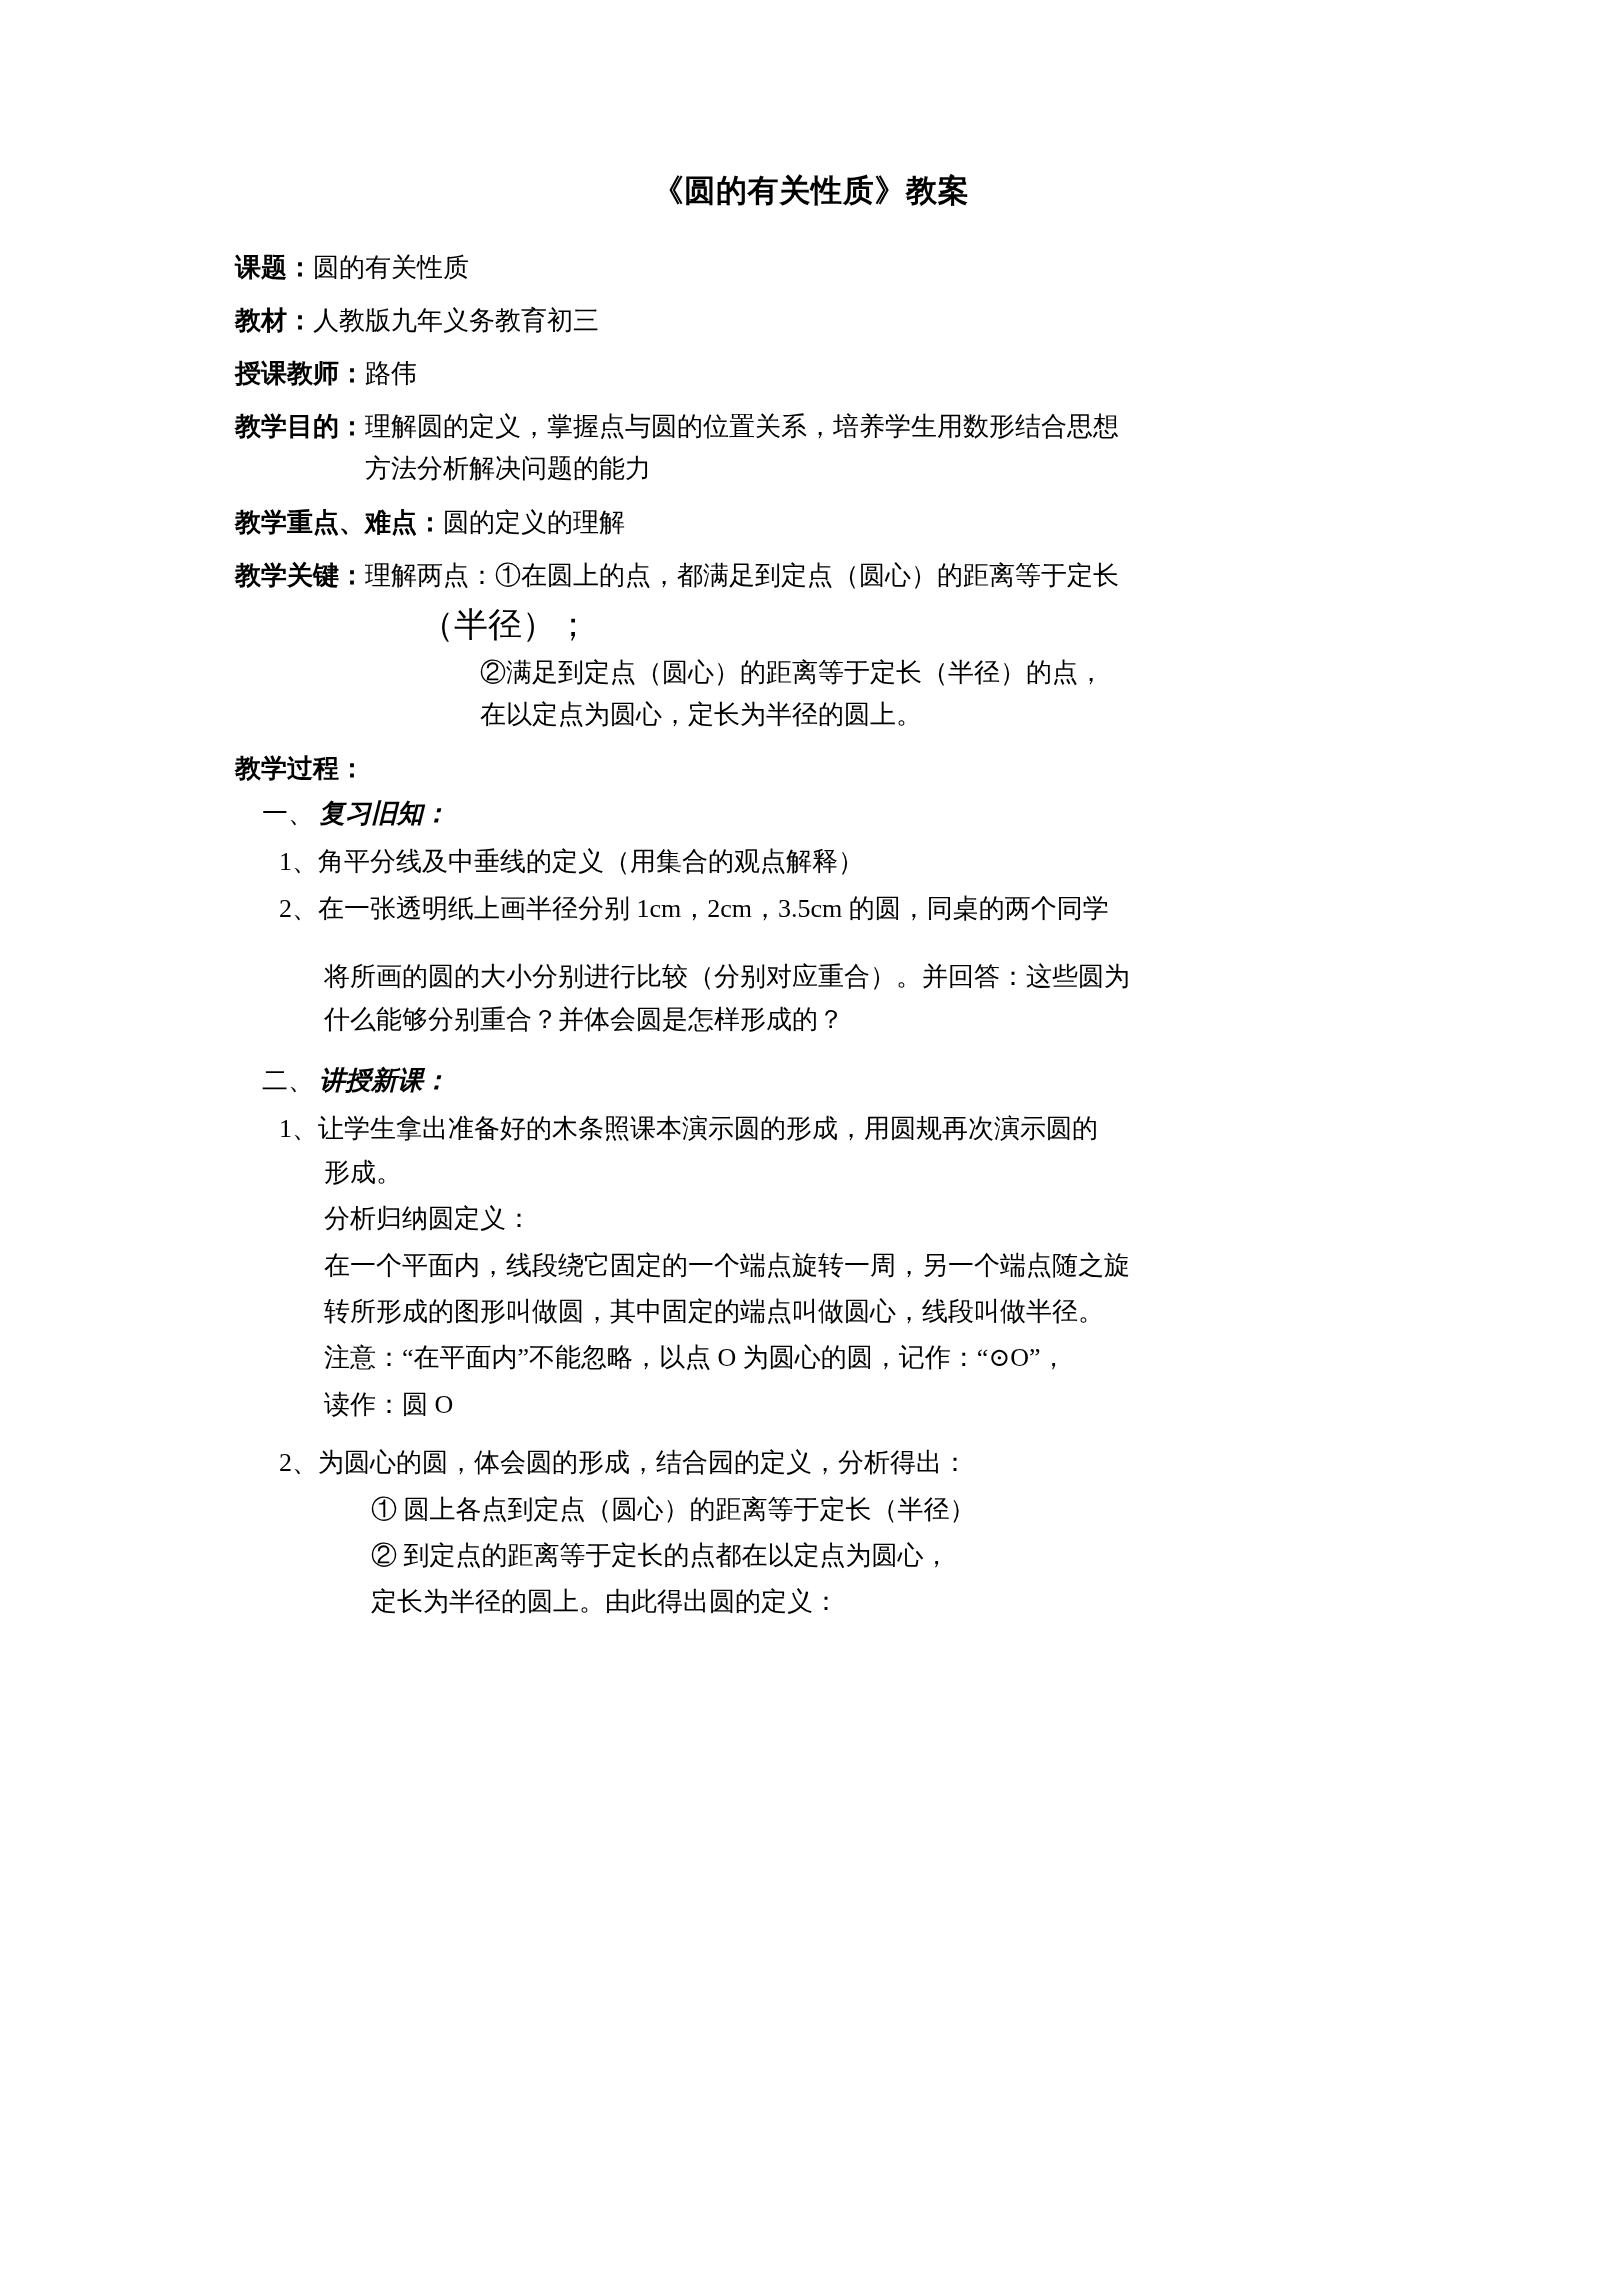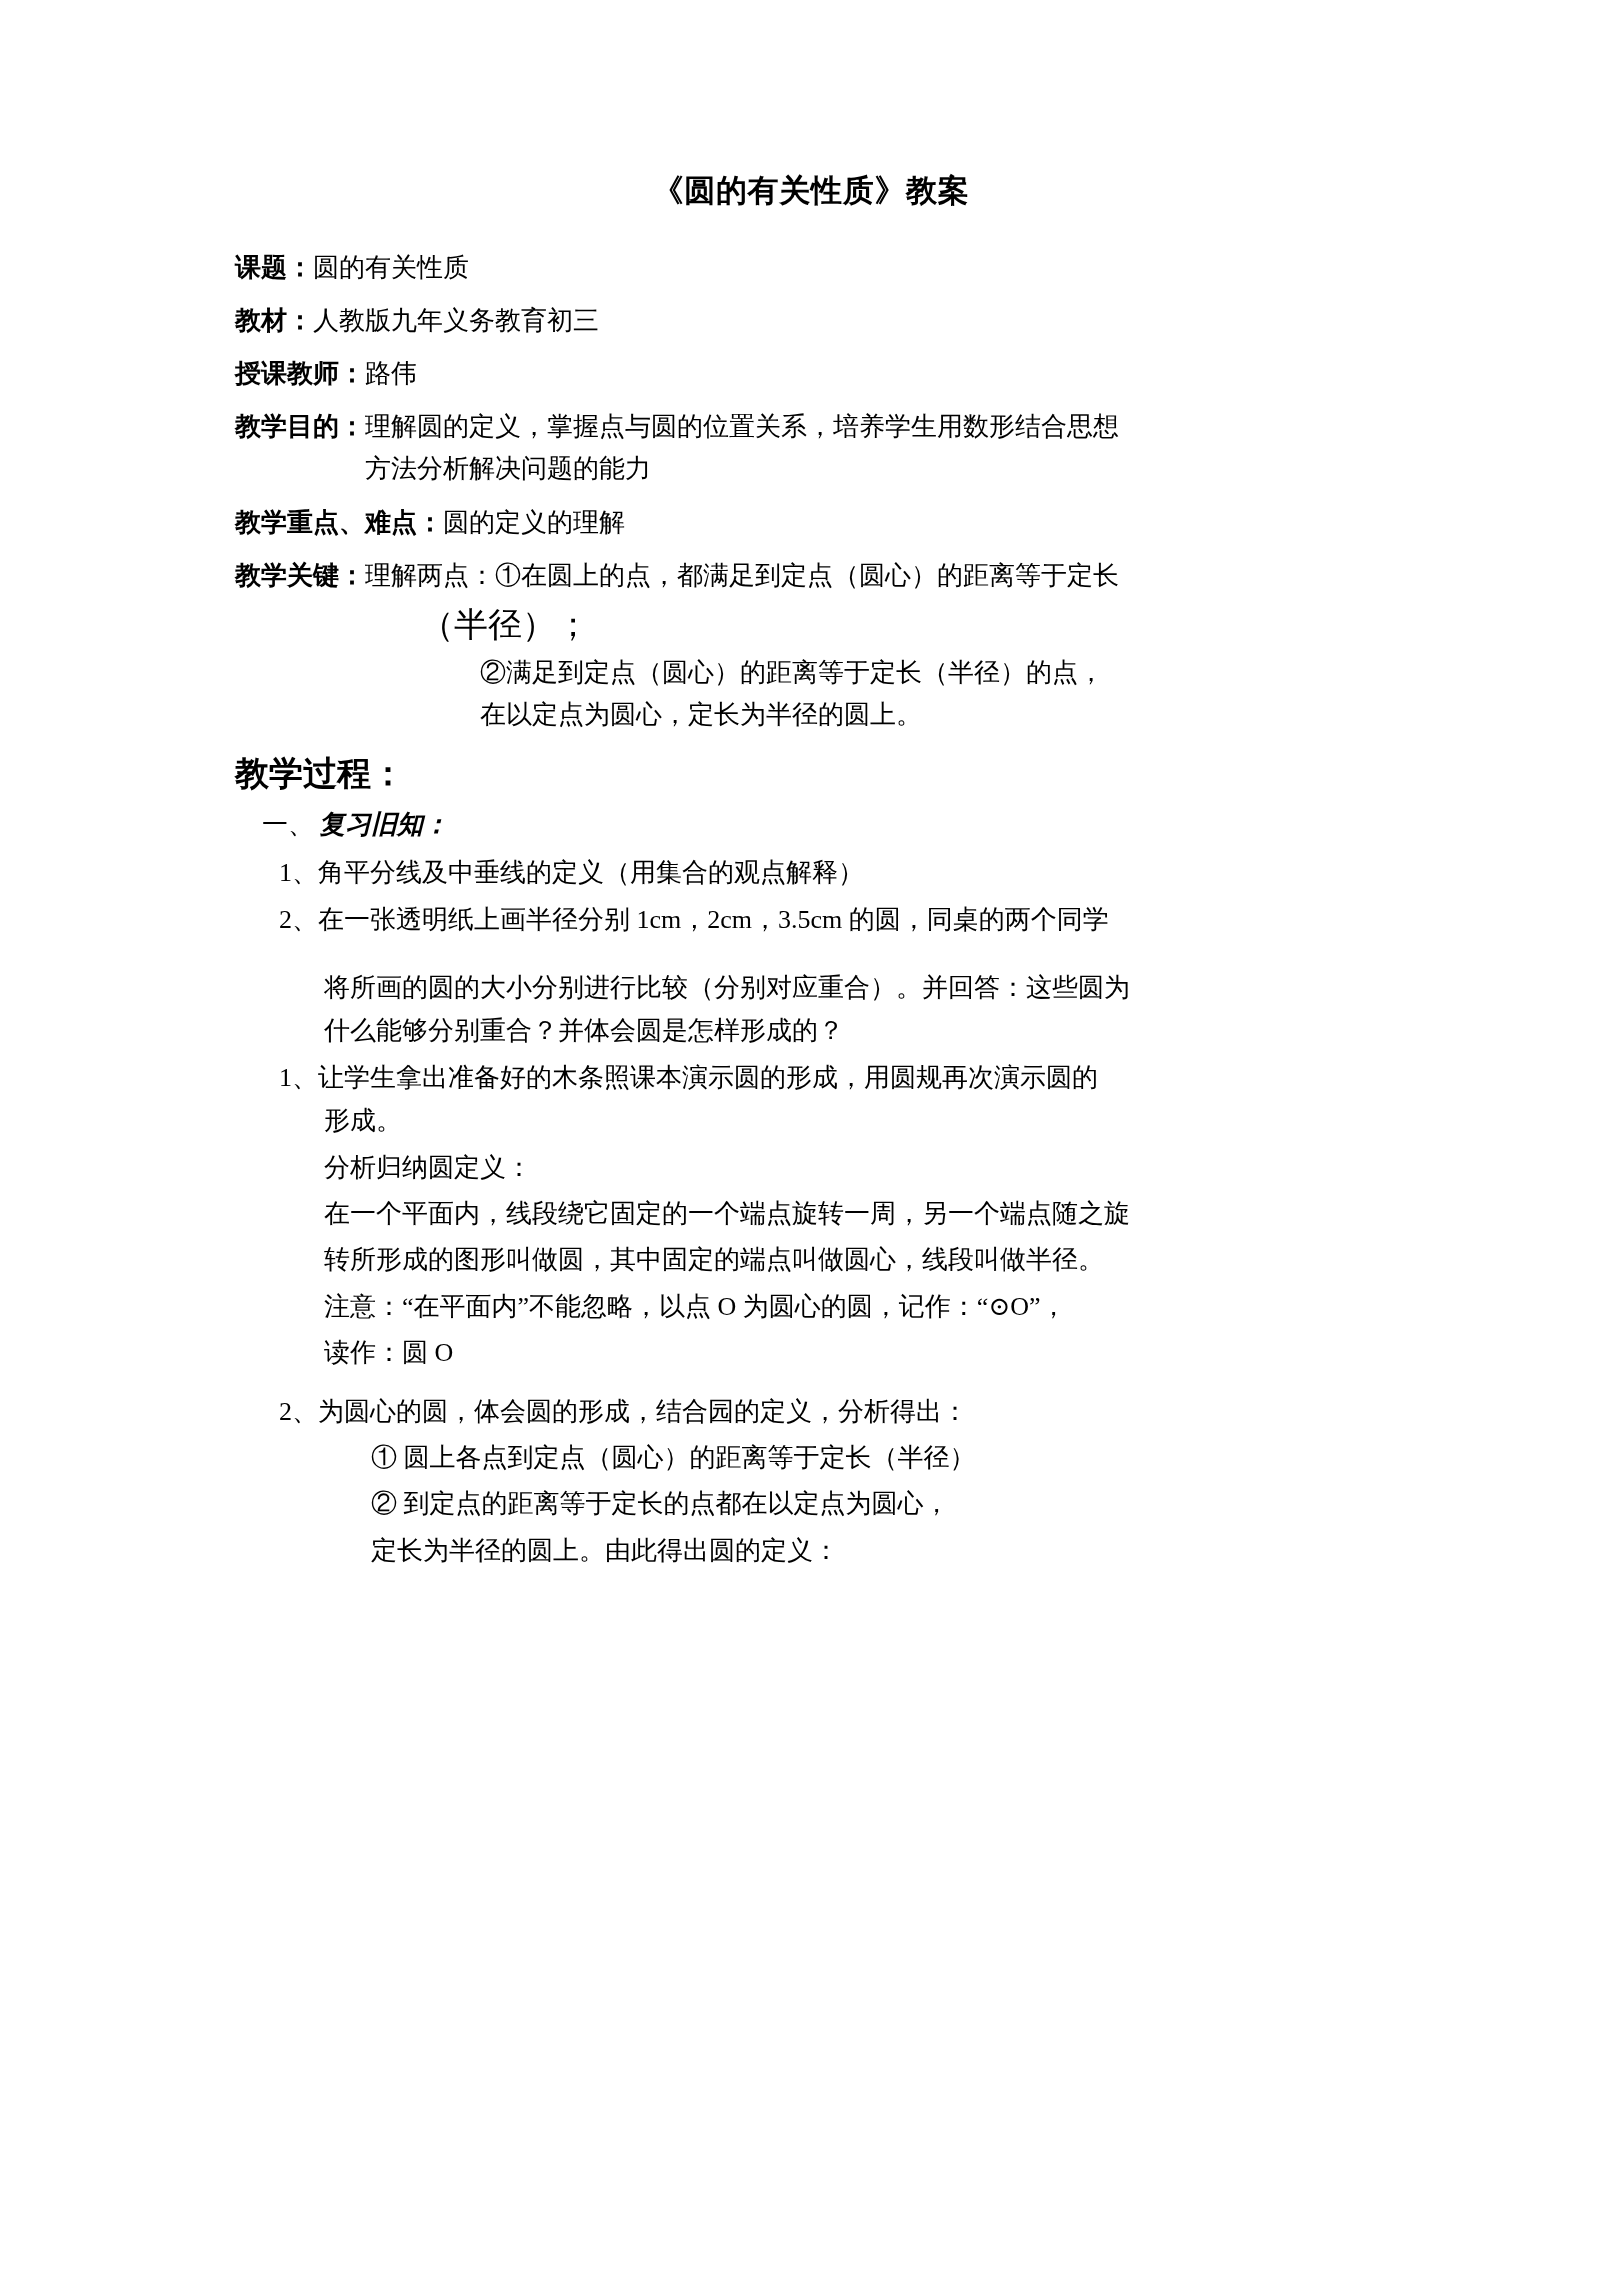--- a/index.html
+++ b/index.html
@@ -62,21 +62,21 @@
     font-size: 34px;
     line-height: 1.62;
   }
   .indent-3 {
     display: block;
     margin-left: 245px;
     font-size: 26px;
     line-height: 1.62;
   }
   .section-header {
-    font-size: 34px;
+    font-size: 26px;
     font-weight: bold;
     margin: 15px 0 6.8px 0;
     display: block;
   }
   .numbered-head {
     display: block;
     font-size: 26px;
     margin: 6.8px 0 5.5px 27px;
     line-height: 1.62;
   }
@@ -154,20 +154,23 @@
     <div class="item-wrap">
       <span>1、</span><span>角平分线及中垂线的定义（用集合的观点解释）</span>
     </div>
 
     <div class="item-wrap">
       <span>2、</span><span>在一张透明纸上画半径分别 1cm，2cm，3.5cm 的圆，同桌的两个同学</span>
       <span style="display:block;text-indent:0;margin-top:24px;">将所画的圆的大小分别进行比较（分别对应重合）。并回答：这些圆为</span>
       <span style="display:block;text-indent:0;">什么能够分别重合？并体会圆是怎样形成的？</span>
     </div>
 
+    <div class="numbered-head" style="margin-top:17.7px;">
+      <span class="num">二、</span><span class="ital">讲授新课：</span>
+    </div>
 
     <div class="item-wrap">
       <span>1、</span><span>让学生拿出准备好的木条照课本演示圆的形成，用圆规再次演示圆的</span>
       <span style="display:block;text-indent:0;">形成。</span>
     </div>
 
     <div class="sub">分析归纳圆定义：</div>
     <div class="sub">在一个平面内，线段绕它固定的一个端点旋转一周，另一个端点随之旋</div>
     <div class="sub">转所形成的图形叫做圆，其中固定的端点叫做圆心，线段叫做半径。</div>
     <div class="sub">注意：“在平面内”不能忽略，以点 O 为圆心的圆，记作：“⊙O”，</div>

